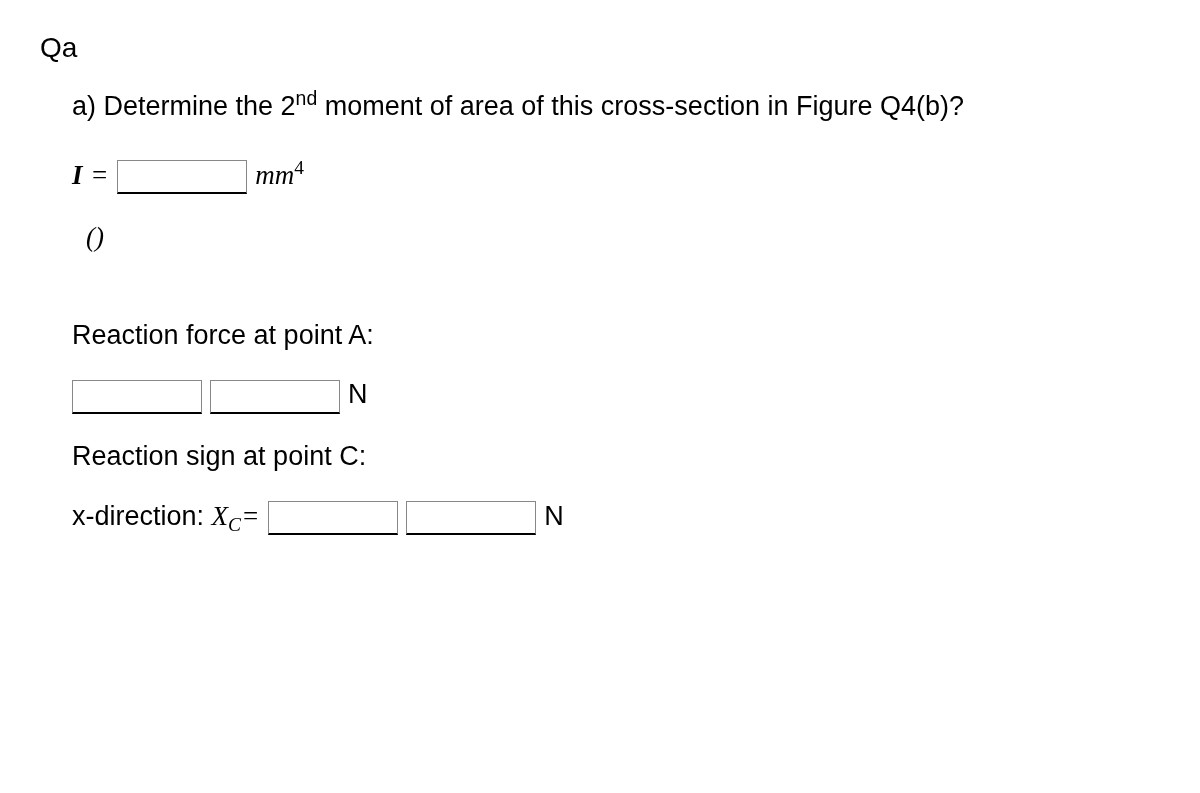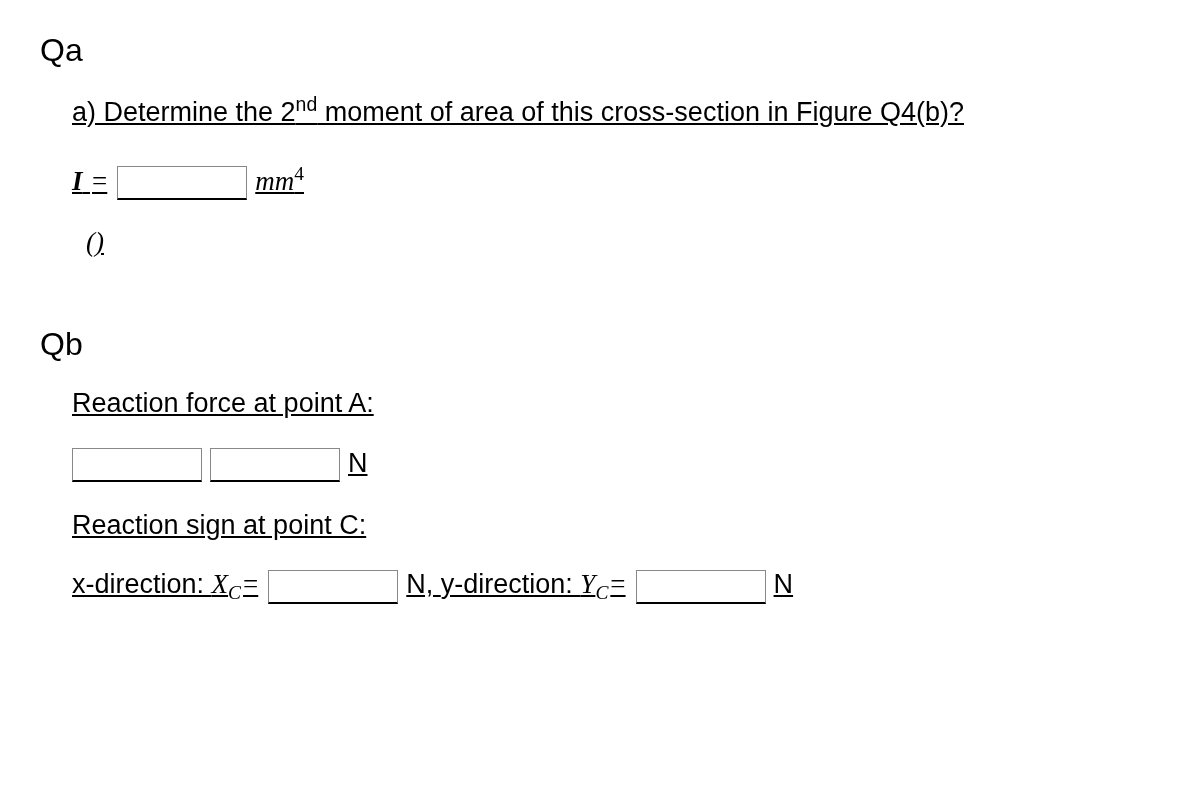--- a/index.html
+++ b/index.html
@@ -9,28 +9,27 @@
     }
     body {
       font-family: 'Segoe UI', -apple-system, Helvetica, Arial, sans-serif;
       font-size: 27px;
       color: #000;
       background: #fff;
       padding: 20px 40px;
       line-height: 1.4;
     }
     .section-heading {
-      font-size: 32px;
+      font-size: 28px;
       font-weight: 400;
       margin-top: 8px;
       margin-bottom: 18px;
     }
     .section-body {
       padding-left: 32px;
-      text-decoration: underline;
     }
     .question-text {
       margin-bottom: 28px;
     }
     .answer-row {
       display: flex;
       align-items: baseline;
       gap: 8px;
       margin-bottom: 24px;
       flex-wrap: wrap;
@@ -100,38 +99,34 @@
       <input type="text" class="input-field" style="">
       <span>
         <span class="math-italic">mm</span><span class="superscript math-italic" style="font-style:normal;">4</span>
       </span>
     </div>
     <div class="parens">()</div>
   </div>
 </div>
 
 <div class="qb-spacing">
-  <div class="section-heading">Qb</div>
   <div class="section-body">
 
     <div class="subheading-text">Reaction force at point A:</div>
 
     <div class="answer-row">
       <input type="text" class="input-field" style="">
       <input type="text" class="input-field" style="">
       <span>N</span>
     </div>
 
     <div class="subheading-text">Reaction sign at point C:</div>
 
     <div class="answer-row">
       <span>
         <span>x-direction: </span><span class="math-italic">X</span><span class="subscript">C</span><span class="eq-sign">=</span>
       </span>
       <input type="text" class="input-field" style="">
-      <span>
-        <span>N, </span><span>y-direction: </span><span class="math-italic">Y</span><span class="subscript">C</span><span class="eq-sign">=</span>
-      </span>
       <input type="text" class="input-field" style="">
       <span>N</span>
     </div>
   </div>
 </div>
 
 </body></html>

